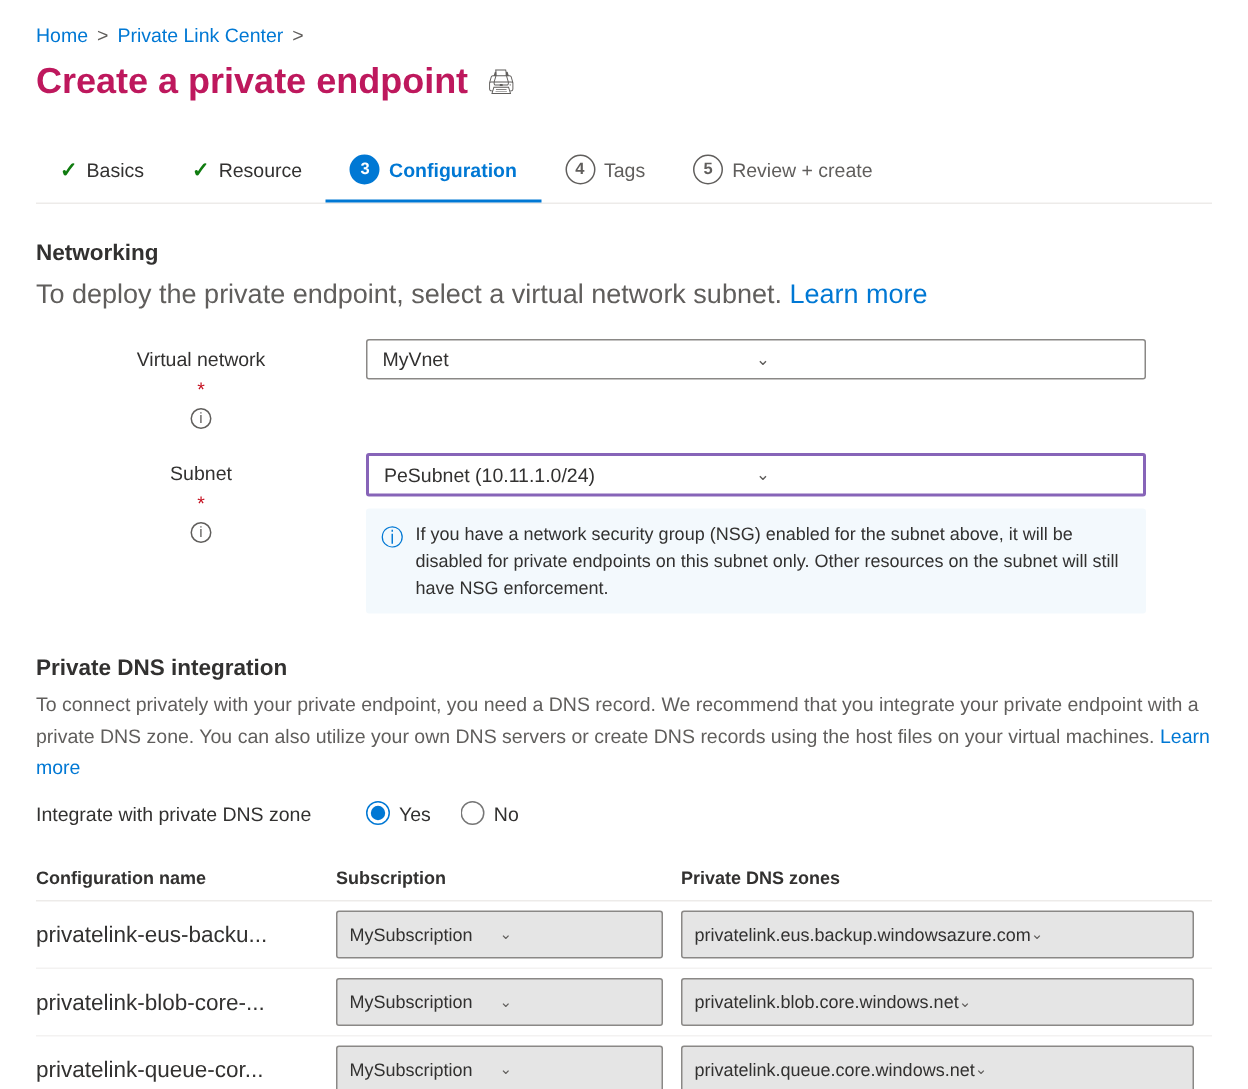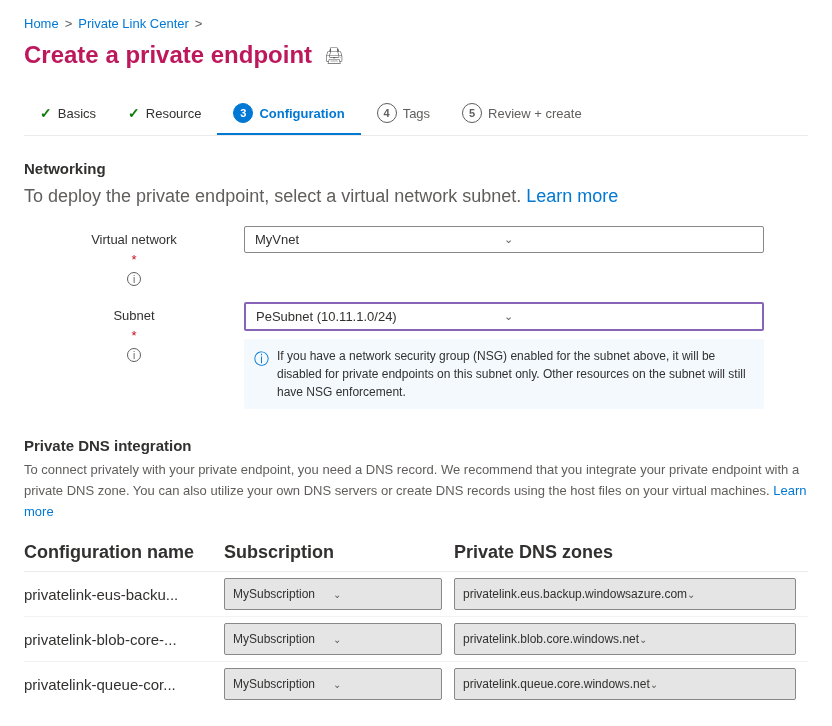--- a/index.html
+++ b/index.html
@@ -244,21 +244,21 @@
       width: 100%;
       border-collapse: collapse;
       font-size: 13px;
     }
     .dns-table th {
       text-align: left;
       font-weight: 600;
       color: #323130;
       padding: 8px 12px 8px 0;
       border-bottom: 1px solid #edebe9;
-      font-size: 18px;
+      font-size: 12px;
     }
     .dns-table td {
       padding: 6px 12px 6px 0;
       vertical-align: middle;
       border-bottom: 1px solid #f3f2f1;
     }
     .dns-table tr:last-child td {
       border-bottom: none;
     }
     .col-name { width: 200px; }
@@ -371,20 +371,33 @@
   </div>
 </div>
 
 <div class="section">
   <div class="section-title">Private DNS integration</div>
   <div class="dns-desc">
     <span>To connect privately with your private endpoint, you need a DNS record. We recommend that you integrate your private endpoint with a private DNS zone. You can also utilize your own DNS servers or create DNS records using the host files on your virtual machines.</span>
     <a href="#">Learn more</a>
   </div>
 
+  <div class="radio-row">
+    <div class="radio-label-text">Integrate with private DNS zone</div>
+    <div class="radio-options">
+      <label class="radio-option">
+        <input type="radio" name="integrate-dns" checked="" style="">
+        <span>Yes</span>
+      </label>
+      <label class="radio-option">
+        <input type="radio" name="integrate-dns" style="">
+        <span>No</span>
+      </label>
+    </div>
+  </div>
 
   <table class="dns-table">
     <thead>
       <tr>
         <th class="col-name">Configuration name</th>
         <th class="col-sub">Subscription</th>
         <th class="col-dns">Private DNS zones</th>
       </tr>
     </thead>
     <tbody>

